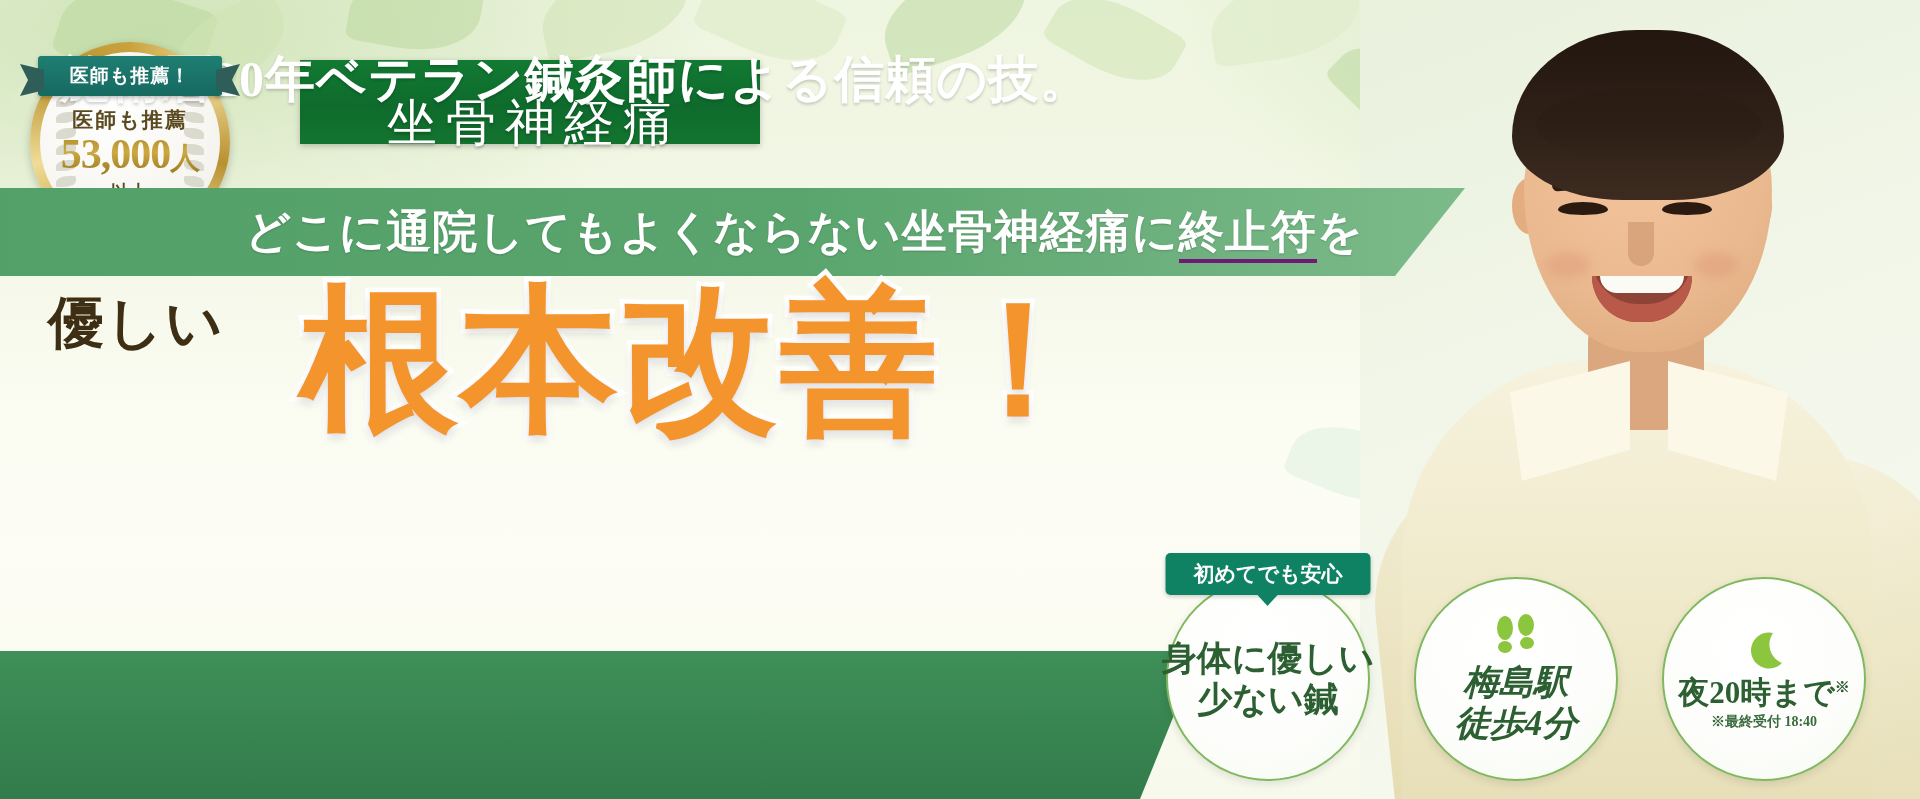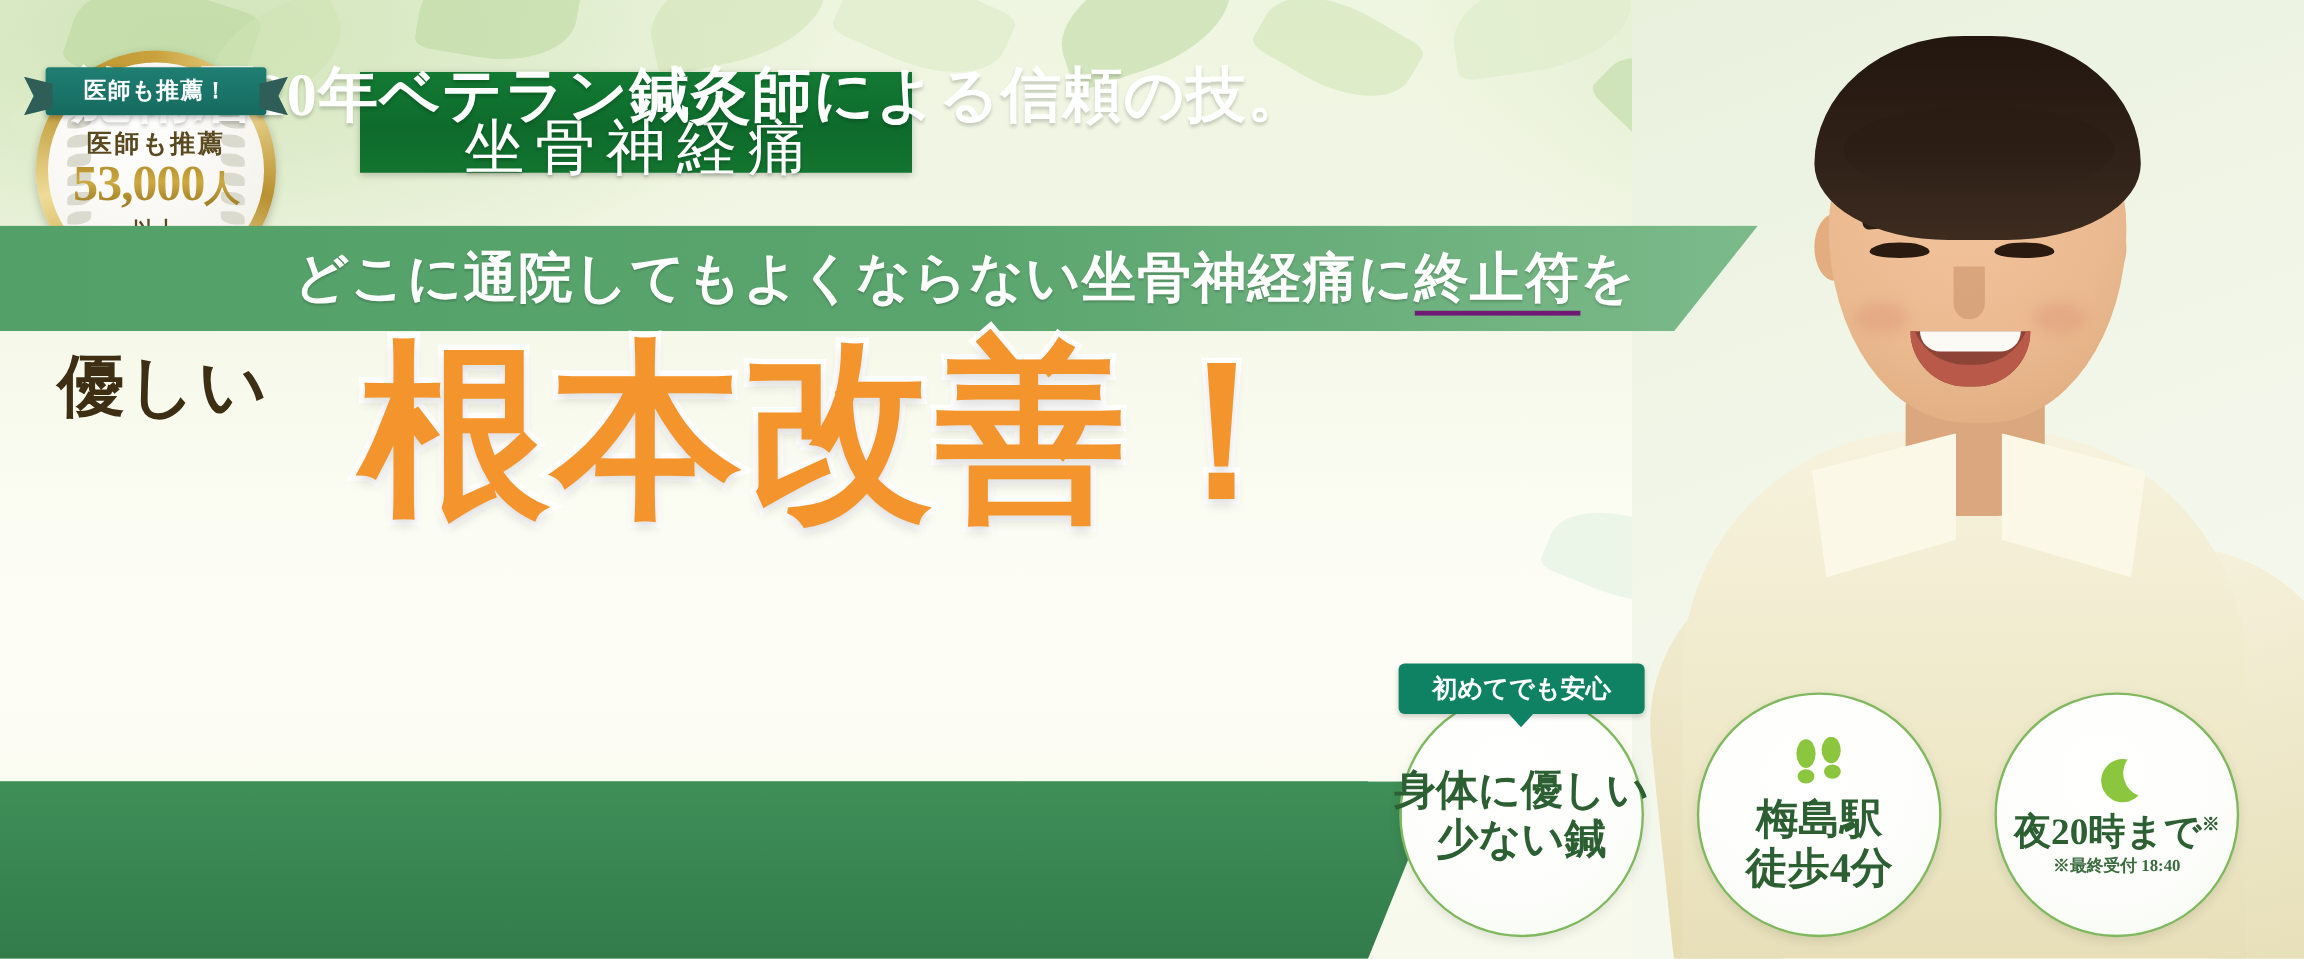--- a/index.html
+++ b/index.html
@@ -159,21 +159,21 @@
   
   .circles{position:absolute;right:30px;bottom:18px;height:200px;}
   .circ{
     position:absolute;bottom:0;width:200px;height:200px;border-radius:50%;
     background:radial-gradient(circle at 45% 35%,#ffffff 0%,#fdfefb 60%,#f4f8ee 100%);
     border:2px solid #7fb85f;
     box-shadow:0 3px 10px rgba(0,0,0,.10);
     display:flex;flex-direction:column;align-items:center;justify-content:center;
   }
   .circ.c1{right:520px;}
-  .circ.c2{right:272px;}
+  .circ.c2{right:272px;font-style:italic;}
   .circ.c3{right:24px;}
   .circ-line{
     color:#2c5f32;font-size:35px;font-weight:700;line-height:1.18;
     letter-spacing:0px;white-space:nowrap;
   }
   .circ-line.sm{font-size:31px;}
   .circ-note{font-size:14px;color:#3b6b3e;font-weight:700;margin-top:2px;}
   .sup{font-size:15px;vertical-align:super;}
   .ctag{
     position:absolute;left:50%;transform:translateX(-50%);top:-26px;

